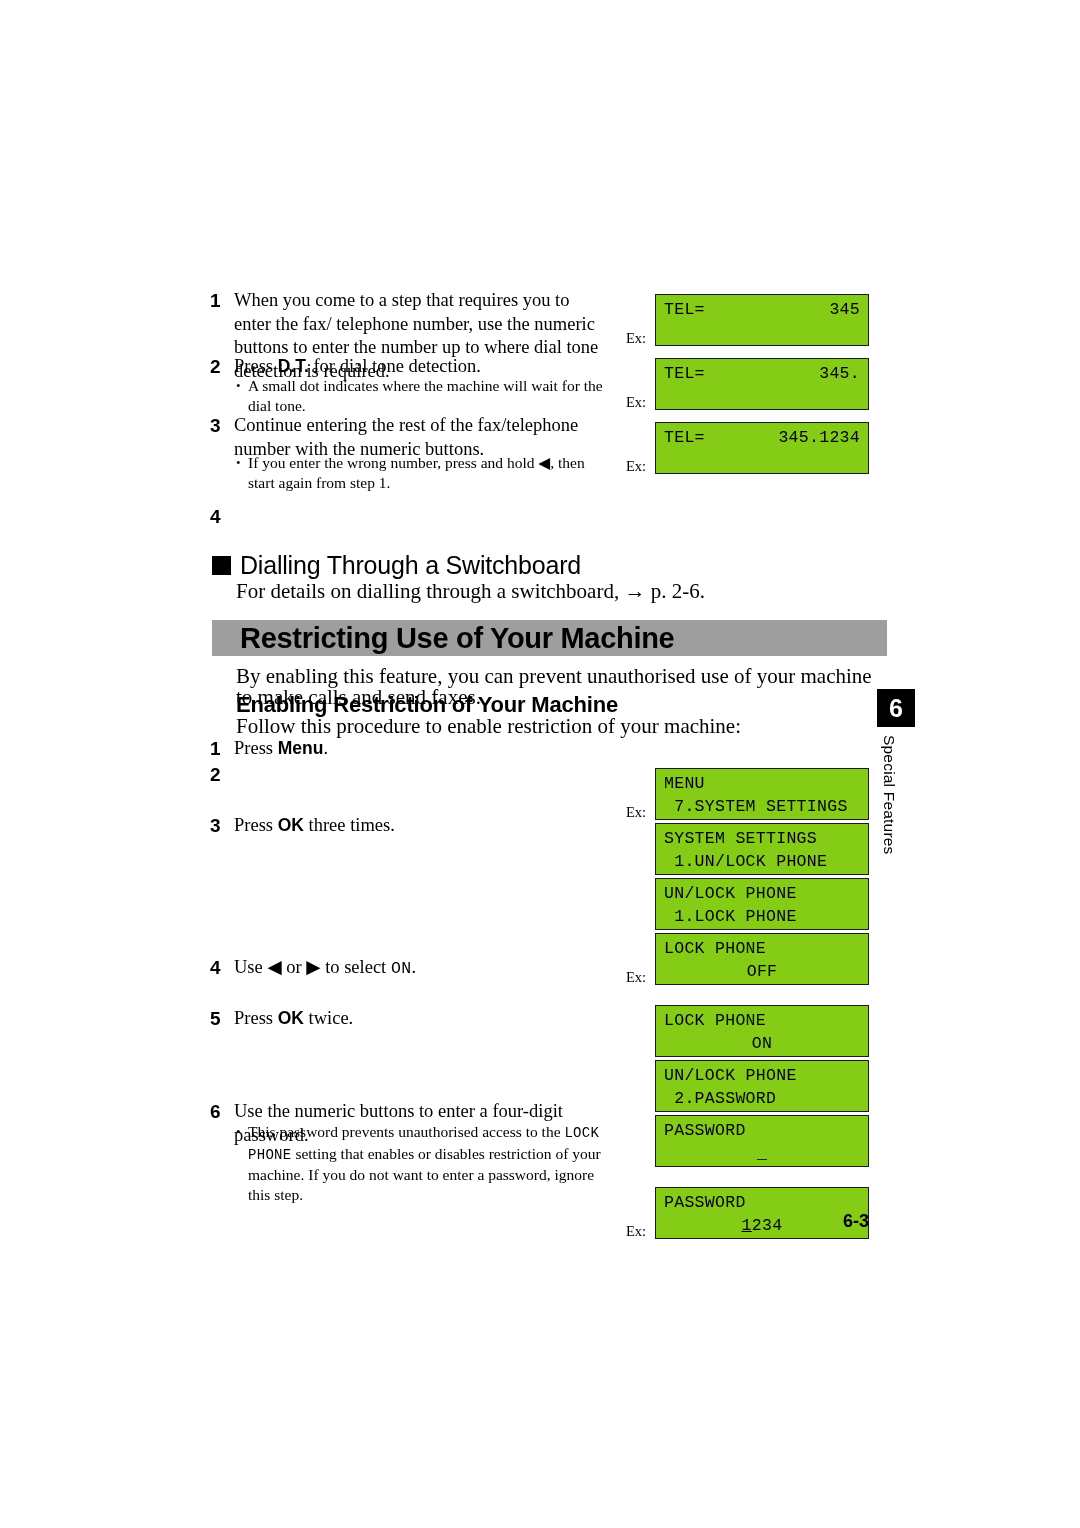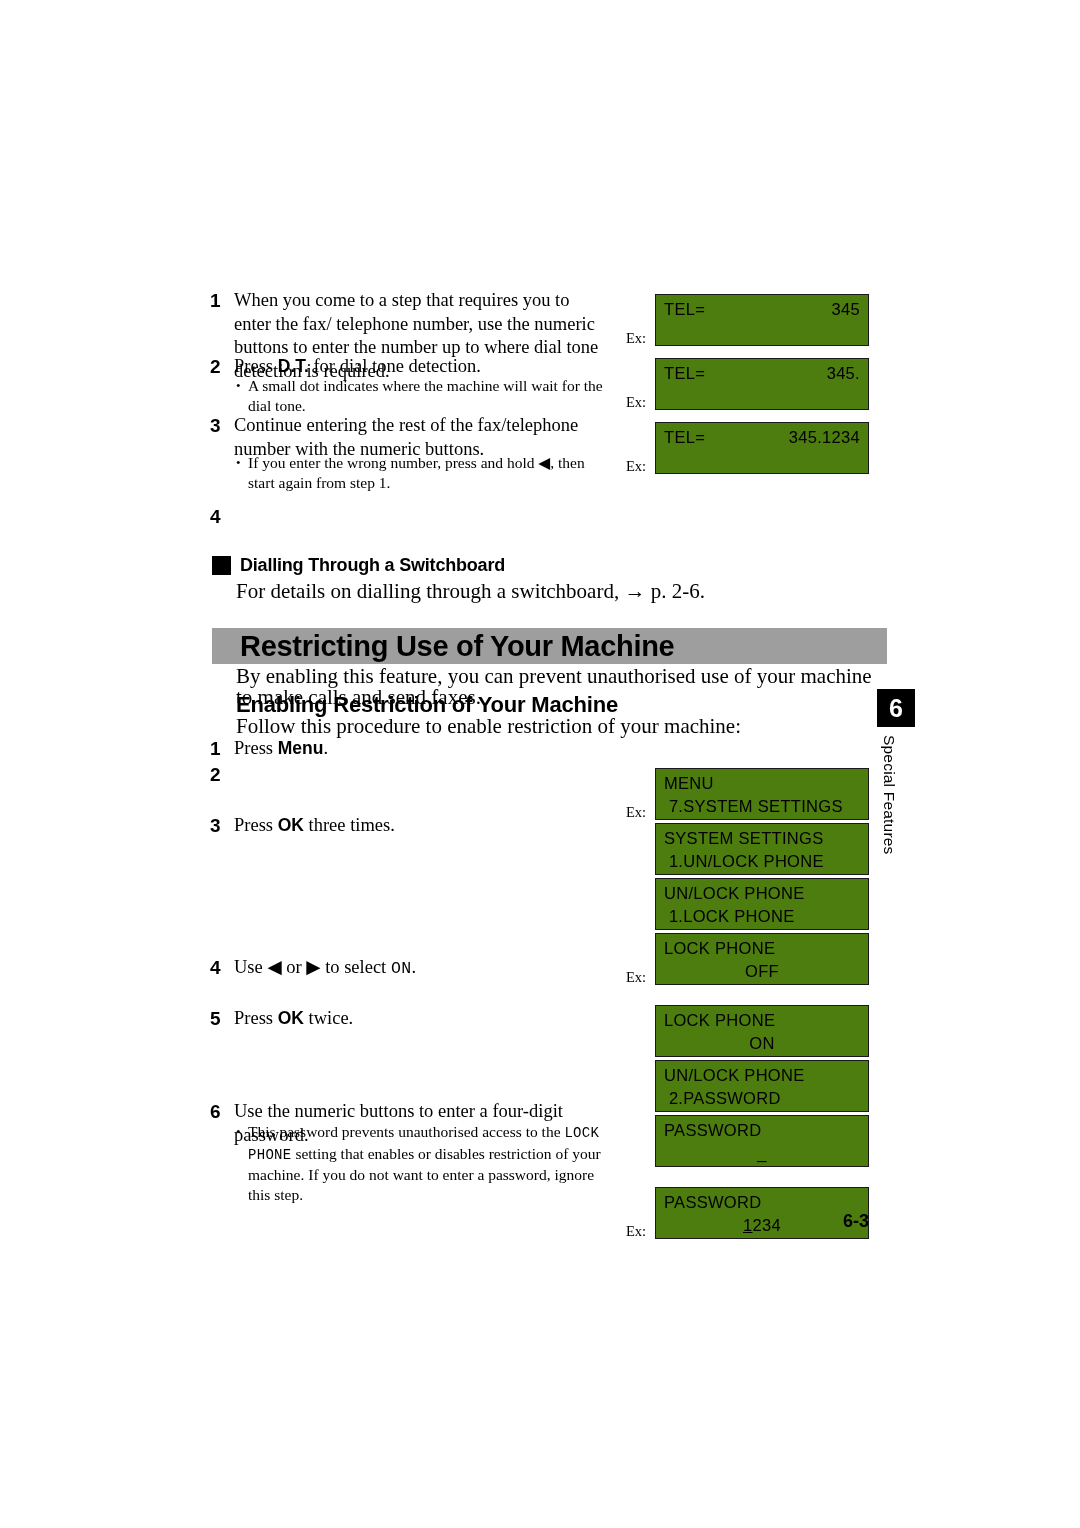--- a/index.html
+++ b/index.html
@@ -67,22 +67,22 @@
   }
   .h-square .sq {
     width: 19px;
     height: 19px;
     background: #000;
     margin-right: 9px;
     flex: 0 0 19px;
   }
   .h-square .txt {
     font-family: "Liberation Sans", sans-serif;
-    font-weight: bold;
-    font-size: 18px;
+    font-weight: normal;
+    font-size: 25px;
     line-height: 28px;
     letter-spacing: -0.2px;
   }
   .subtext {
     position: absolute;
     font-family: "Liberation Serif", serif;
     font-size: 21px;
     line-height: 21px;
   }
   .banner {
@@ -115,25 +115,25 @@
     position: absolute;
     left: -29px;
     font-family: "Liberation Serif", serif;
     font-size: 14.5px;
     line-height: 16px;
     margin-top: 12px;
   }
   .lcd {
     box-sizing: border-box;
     border: 1.6px solid #1a1a1a;
-    background: #4d7c0f;
+    background: #84cc16;
     width: 214px;
     height: 52px;
     padding: 3px 8px 16px 8px;
-    font-family: Liberation Sans, sans-serif;
+    font-family: Liberation Mono, monospace;
     font-size: 16.5px;
     line-height: 23px;
     letter-spacing: 0.3px;
     overflow: hidden;
   }
   .lcd .line { display: block; height: 23px; white-space: pre; }
   .lcd .line.right { text-align: center; }
   .lcd .line.blank { }
   .lcd u { text-decoration: underline; text-underline-offset: 1px; }
 
@@ -228,21 +228,21 @@
     </div>
   </div>
 </div>
 
 <div class="h-square" style="left:212px; top:551px;">
   <span class="sq"></span>
   <span class="txt">Dialling Through a Switchboard</span>
 </div>
 <div class="subtext" style="left:236px; top:581px; width:520px;">For details on dialling through a switchboard, → p. 2-6.</div>
 
-<div class="banner" style="left:212px; top:620px; width:675px; height:36px;margin-top:8px;">
+<div class="banner" style="left:212px; top:620px; width:675px; height:36px;">
   <span class="txt">Restricting Use of Your Machine</span>
 </div>
 <div class="subtext" style="left:236px; top:666px; width:640px;">By enabling this feature, you can prevent unauthorised use of your machine to make calls and send faxes.</div>
 
 <div class="h3" style="left:236px; top:692px;">Enabling Restriction of Your Machine</div>
 <div class="subtext" style="left:236px; top:716px; width:520px;">Follow this procedure to enable restriction of your machine:</div>
 
 <div class="step" style="left:210px; top:737px; width:400px;">
   <span class="step-num">1</span>
   <span class="step-body"><span>Press </span><b>Menu</b><span>.</span></span>

